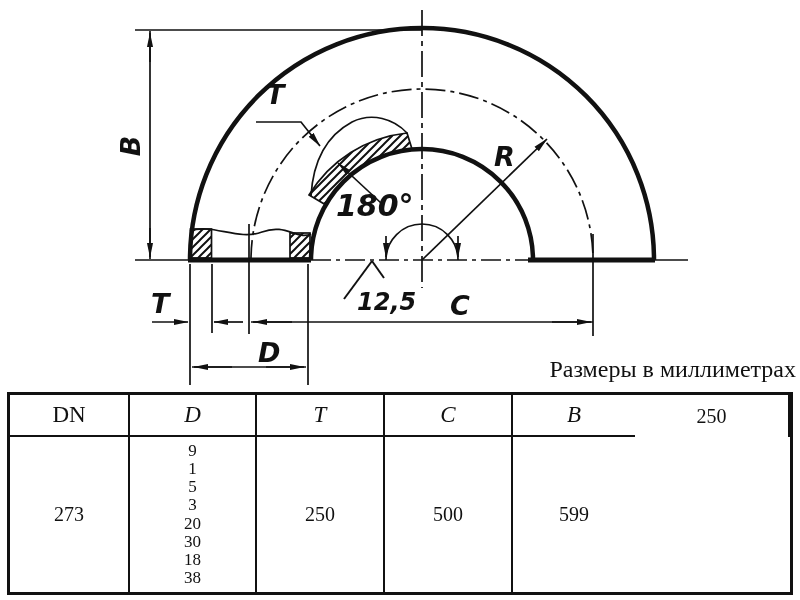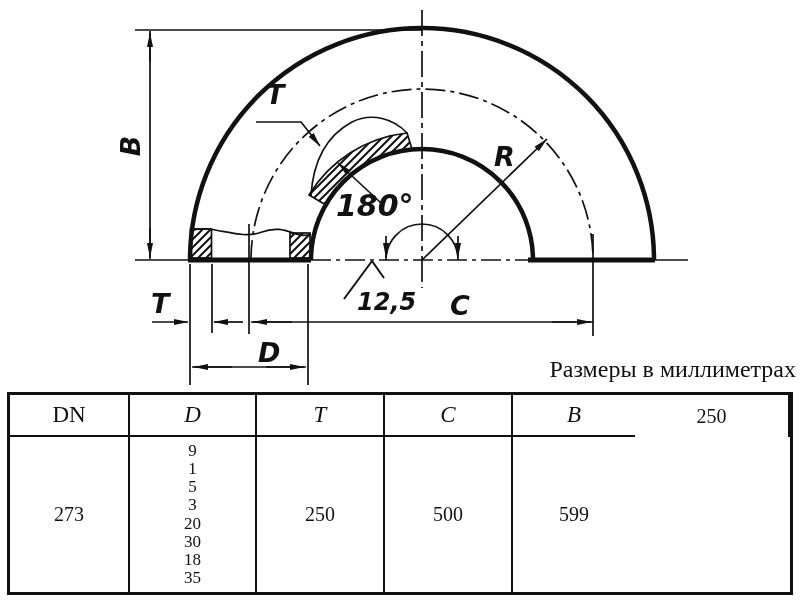--- a/index.html
+++ b/index.html
@@ -143,20 +143,20 @@
     <div class="cell val">250</div>
     <div class="cell val">273</div>
     <div class="cell val tstack">
       <div>9</div>
       <div>1</div>
       <div>5</div>
       <div>3</div>
       <div>20</div>
       <div>30</div>
       <div>18</div>
-      <div>35</div>
+      <div>38</div>
     </div>
     <div class="cell val">250</div>
     <div class="cell val">500</div>
     <div class="cell val last">599</div>
   </div>
 
 </div>
 
 </body></html>

